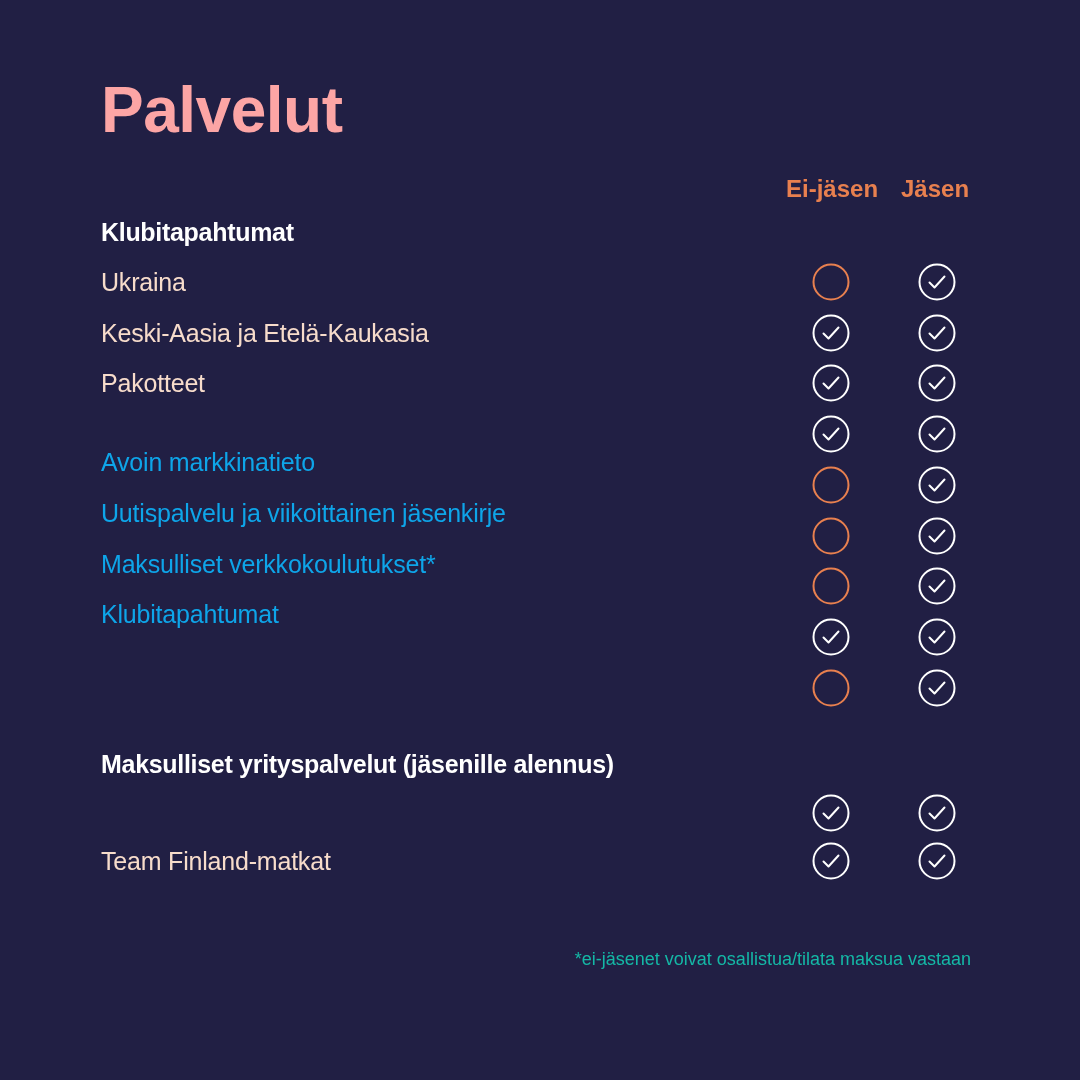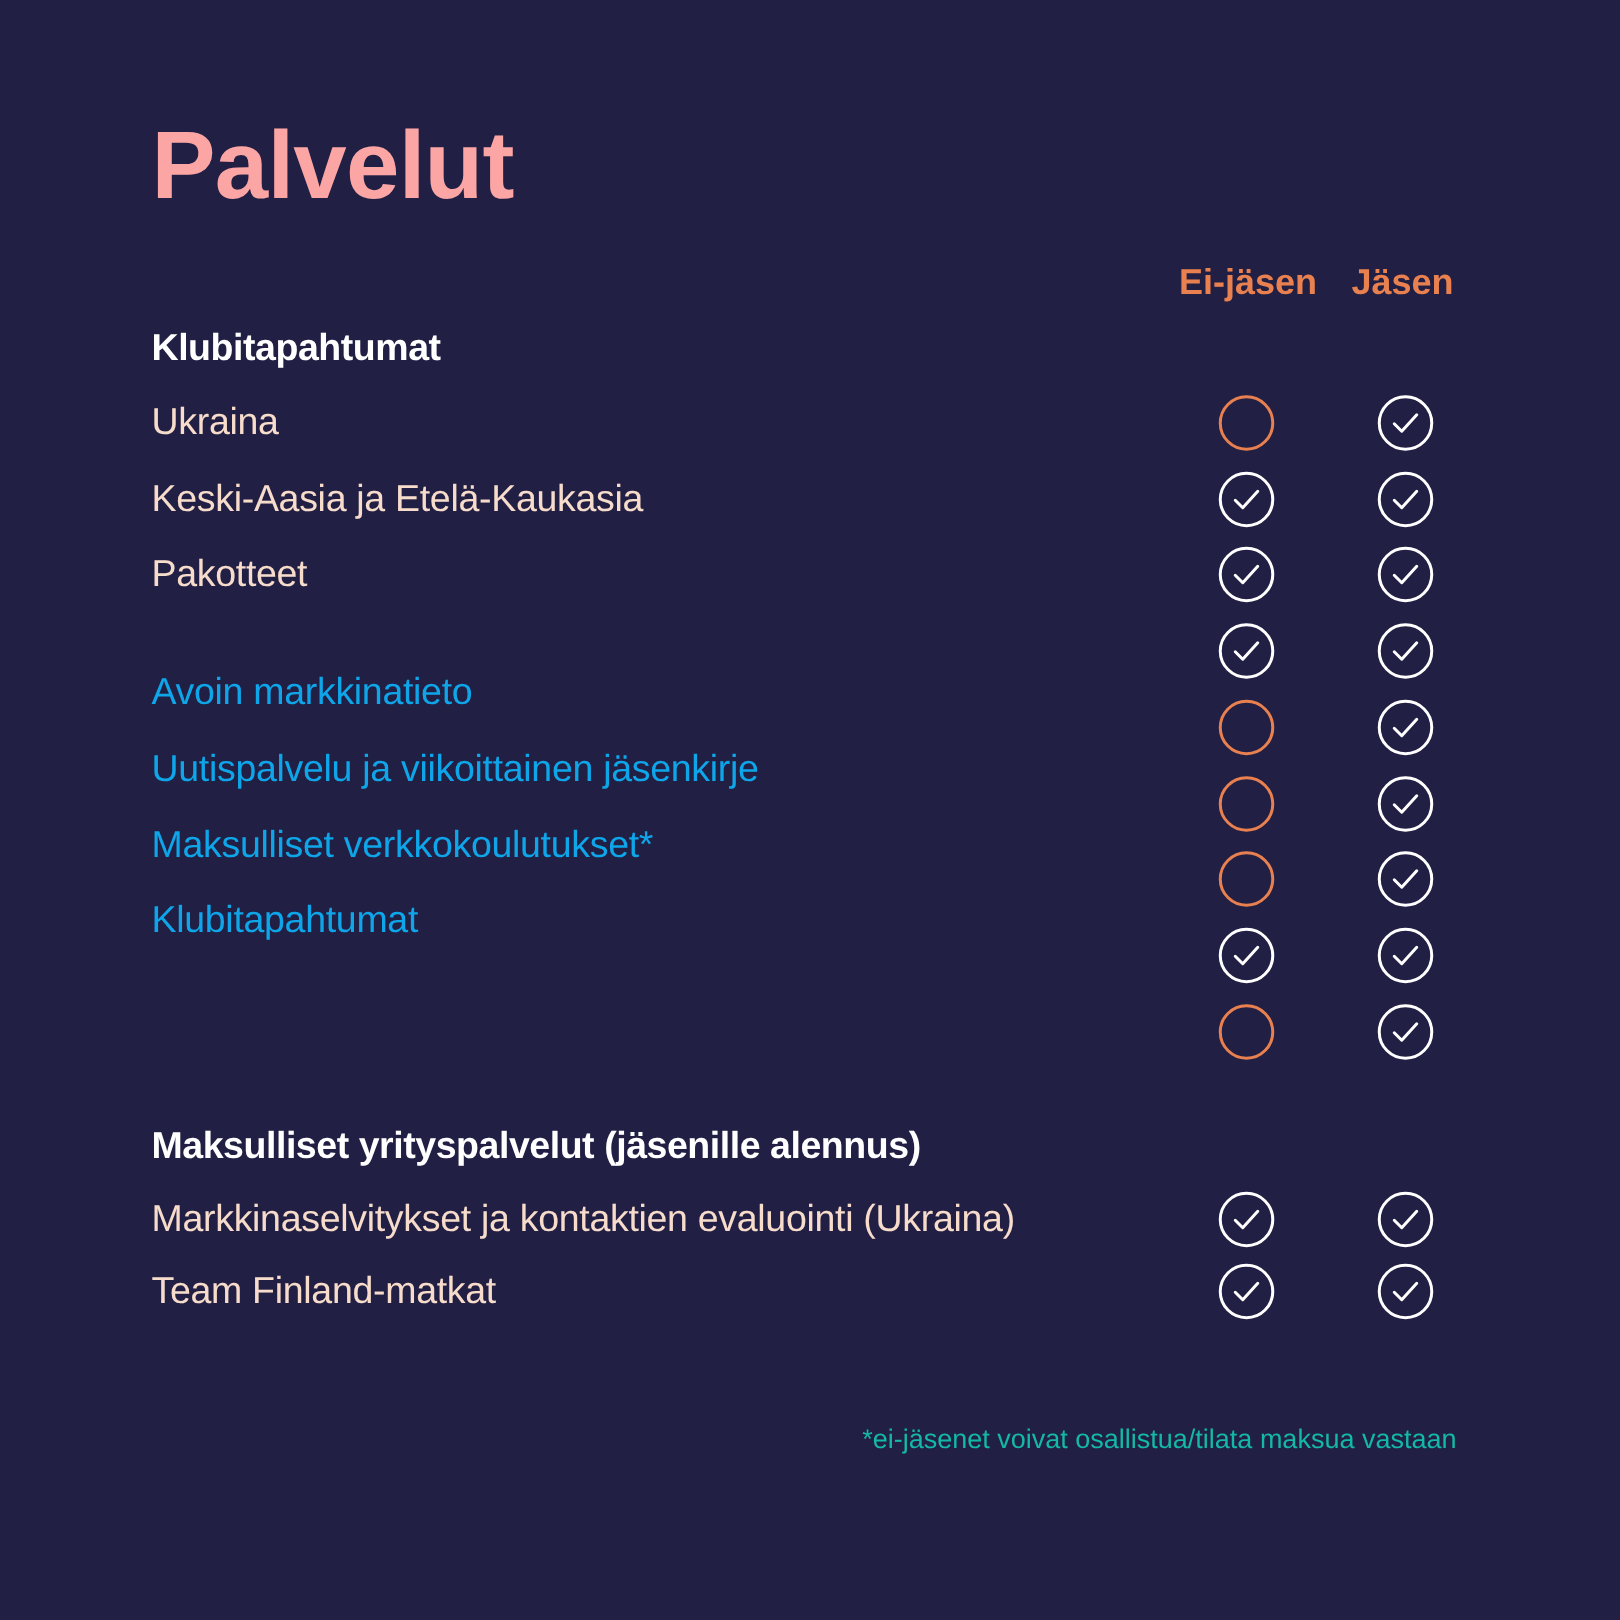--- a/index.html
+++ b/index.html
@@ -228,21 +228,20 @@
       <svg viewBox="0 0 38 38">
         <circle cx="19" cy="19" r="17.5" fill="none" stroke="#ffffff" stroke-width="2"></circle>
         <polyline points="11.5,19.5 16.5,24.5 26.5,13.5" fill="none" stroke="#ffffff" stroke-width="2" stroke-linecap="round" stroke-linejoin="round"></polyline>
       </svg>
     </span>
 </div>
 
 <div class="section-title" style="top:752px;">Maksulliset yrityspalvelut (jäsenille alennus)</div>
 
 <div class="row" style="top:793px;">
-  <span class="row-label peach">Markkinaselvitykset ja kontaktien evaluointi (Ukraina)</span>
   <span class="icon col-a">
       <svg viewBox="0 0 38 38">
         <circle cx="19" cy="19" r="17.5" fill="none" stroke="#ffffff" stroke-width="2"></circle>
         <polyline points="11.5,19.5 16.5,24.5 26.5,13.5" fill="none" stroke="#ffffff" stroke-width="2" stroke-linecap="round" stroke-linejoin="round"></polyline>
       </svg>
     </span>
   <span class="icon col-b">
       <svg viewBox="0 0 38 38">
         <circle cx="19" cy="19" r="17.5" fill="none" stroke="#ffffff" stroke-width="2"></circle>
         <polyline points="11.5,19.5 16.5,24.5 26.5,13.5" fill="none" stroke="#ffffff" stroke-width="2" stroke-linecap="round" stroke-linejoin="round"></polyline>

